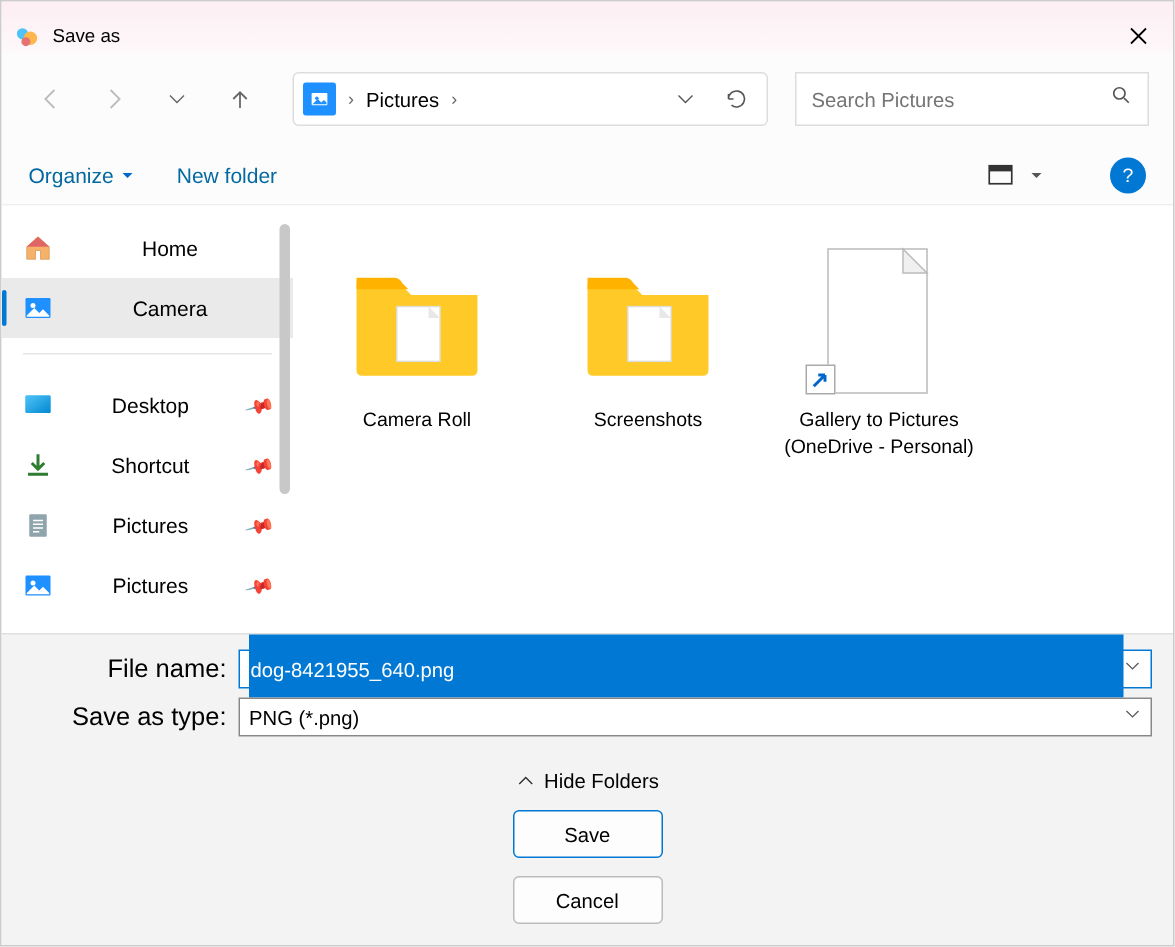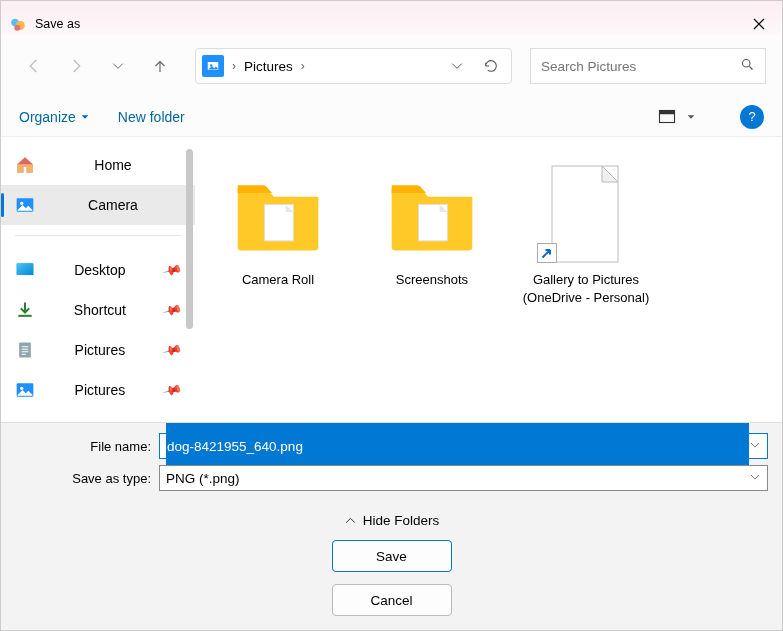--- a/index.html
+++ b/index.html
@@ -40,30 +40,30 @@
     .pin-icon { color: #999; font-size: 13px; transform: rotate(30deg); }
     .sb-item .label { flex: 1; }
 
     .content { flex: 1; padding: 18px 10px; display: flex; flex-wrap: wrap; align-content: flex-start; gap: 8px; overflow-y: auto; }
     .item { width: 146px; display: flex; flex-direction: column; align-items: center; padding: 6px; cursor: pointer; border-radius: 2px; }
     .item-icon-wrap { width: 106px; height: 106px; display: flex; align-items: center; justify-content: center; position: relative; }
     .item-label { font-size: 13px; text-align: center; margin-top: 4px; line-height: 1.35; }
 
     .footer { background: #f3f3f3; border-top: 1px solid #e0e0e0; padding: 10px 14px 14px; }
     .form-row { display: flex; align-items: center; margin-bottom: 6px; }
-    .form-label { width: 144px; text-align: right; padding-right: 8px; font-size: 13px; }
+    .form-label { width: 144px; text-align: right; padding-right: 8px; font-size: 17px; }
     .form-field { flex: 1; height: 26px; border: 1px solid #888; background: #fff; display: flex; align-items: center; padding: 0 6px; position: relative; }
     .form-field.focused { border: 1px solid #0078d4; }
     .field-text { font-size: 13.5px; flex: 1; }
     .field-text.sel { background: #0078d4; color: white; padding: 16px 1px; }
     .dd-arrow { color: #555; cursor: pointer; }
 
     .btnrow { display: flex; align-items: center; margin-top: 22px; gap: 12px; flex-direction: column; }
     .hide-folders { display: flex; align-items: center; gap: 6px; font-size: 13.5px; cursor: pointer; flex: 1; }
-    .btn { width: 120px; height: 32px; border: 1px solid #bbb; background: #fdfdfd; border-radius: 4px; font-size: 13.5px; cursor: pointer; }
+    .btn { width: 100px; height: 32px; border: 1px solid #bbb; background: #fdfdfd; border-radius: 4px; font-size: 13.5px; cursor: pointer; }
     .btn.primary { border: 1px solid #0078d4; }
   </style>
 </head>
 <body>
 
 <div class="titlebar">
   <span class="title-icon">
     <svg viewBox="0 0 24 24" width="18" height="18">
         <circle cx="8" cy="10" r="5" fill="#4fc3f7"></circle>
         <circle cx="15" cy="14" r="6" fill="#ffb74d"></circle>

